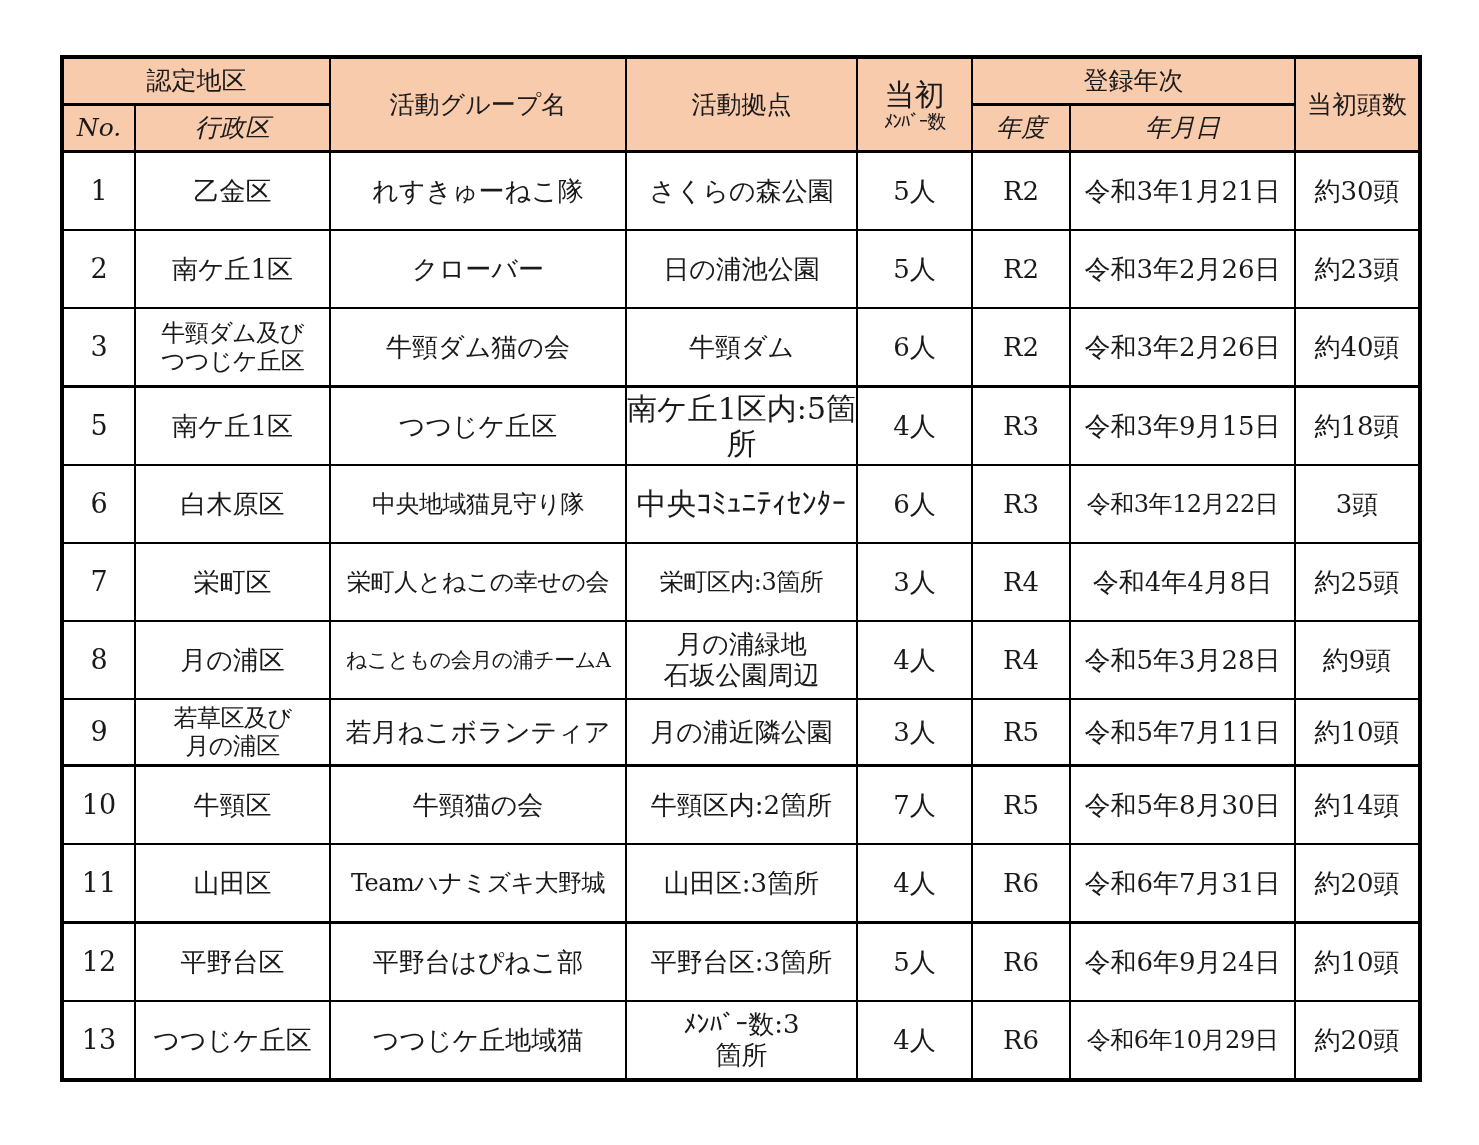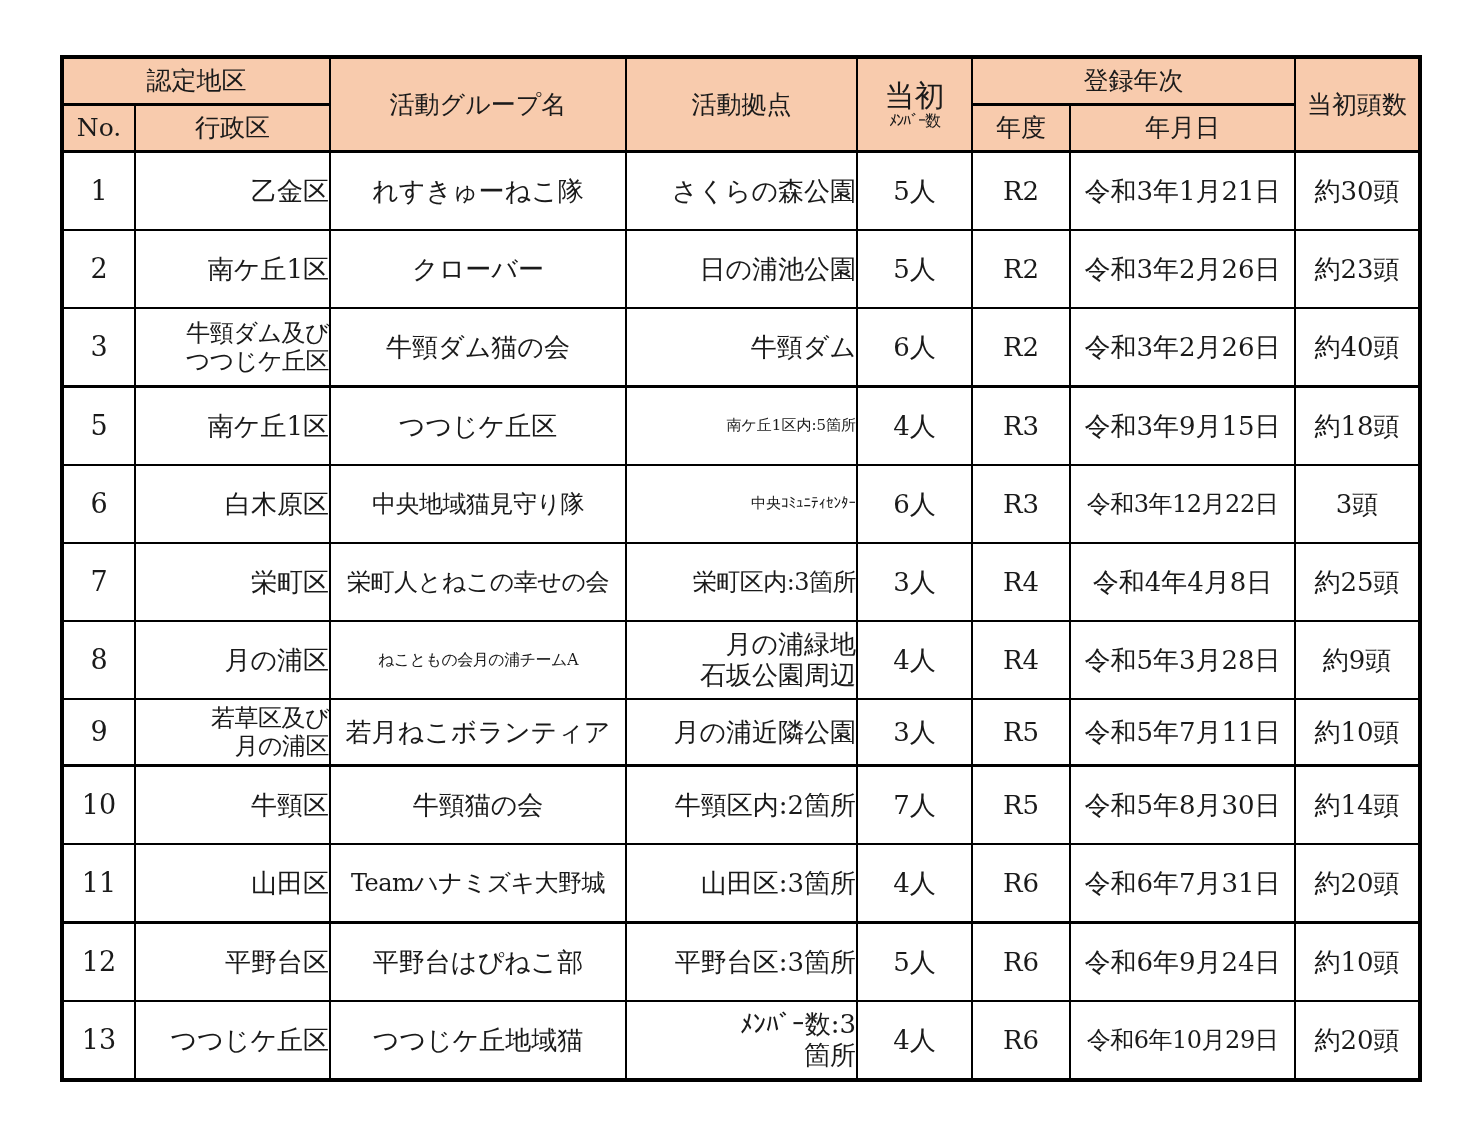--- a/index.html
+++ b/index.html
@@ -33,38 +33,38 @@
       padding: 0;
       font-weight: normal;
       overflow: hidden;
     }
     thead th {
       background: #f8cbad;
       font-size: 25px;
       line-height: 1.1;
     }
     thead tr.h1 th { height: 44px; }
-    thead tr.h2 th { height: 44px; }
+    thead tr.h2 th { height: 44px; font-style: italic; }
     thead tr.h1 { border-bottom: 3px solid #000; }
     thead { border-bottom: 3px solid #000; }
     .members-head .l1 { display:block; font-size: 30px; }
-    .members-head .l2 { display:block; font-size: 16px; letter-spacing: -1px; }
+    .members-head .l2 { display:block; font-size: 19px; letter-spacing: -1px; }
     tbody td {
       font-size: 26px;
       line-height: 1.18;
       height: 76px;
     }
     tbody tr.short td { height: 64px; }
     tbody td.num { font-size: 27px; }
-    tbody td.small { font-size: 15px; margin-left: 36px; }
-    tbody td.xsmall { font-size: 16px; letter-spacing: -0.5px; border-radius: 18px; }
+    tbody td.small { font-size: 30px; margin-left: 36px; }
+    tbody td.xsmall { font-size: 21px; letter-spacing: -0.5px; border-radius: 18px; }
     tbody td.tight { font-size: 24px; letter-spacing: -0.5px; margin-top: 44px; }
     tbody tr { border-top: 2px solid #000; }
     tbody tr.thick-top { border-top: 3px solid #000; }
-    .cell-line { display: block; text-align: right; }
+    .cell-line { display: block; }
   </style>
 </head>
 <body>
 
 <div class="table-wrap">
   <table>
     <colgroup>
       <col style="width:73px">
       <col style="width:195px">
       <col style="width:296px">

